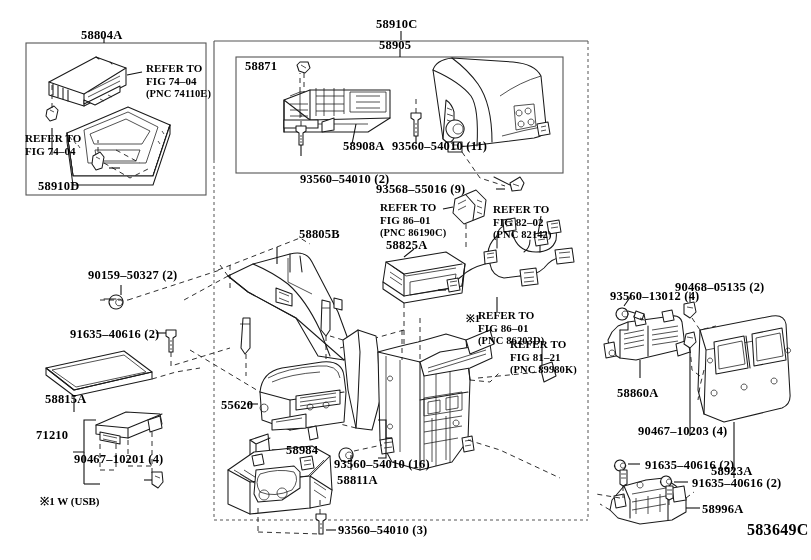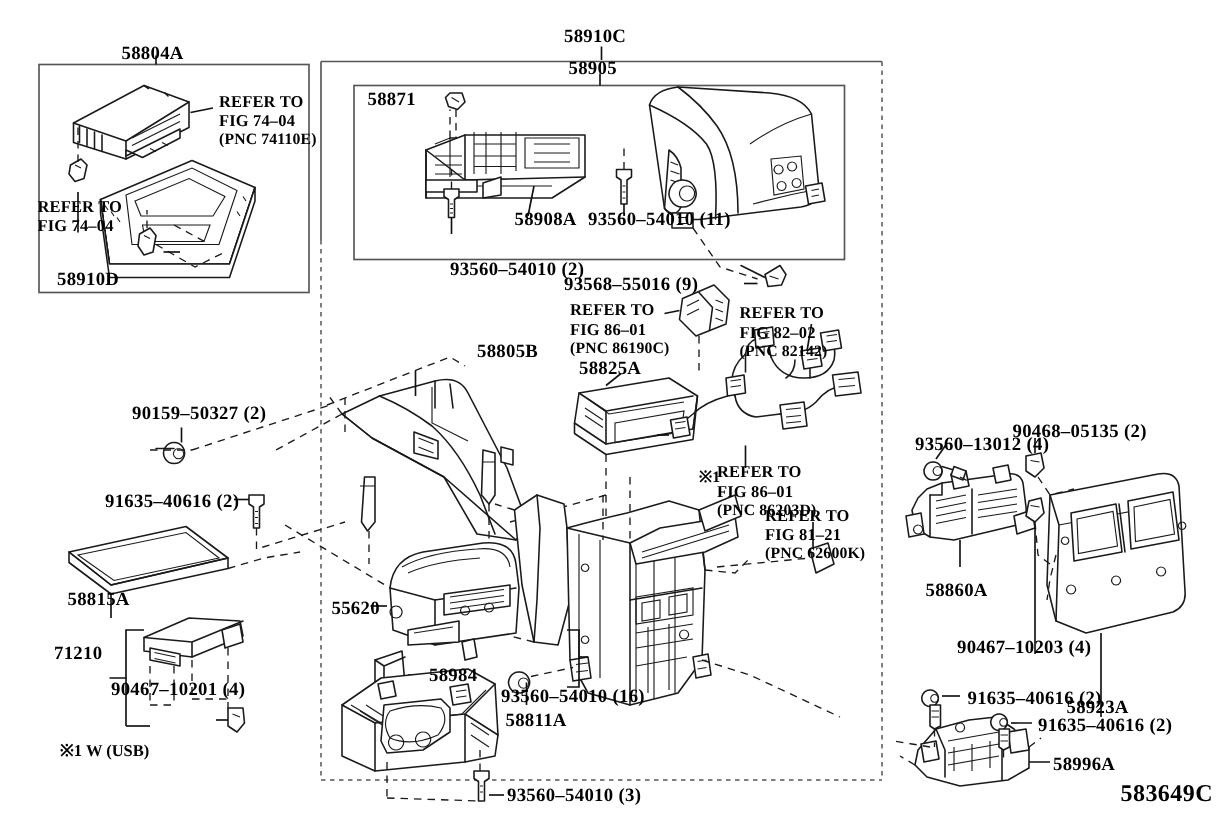--- a/index.html
+++ b/index.html
@@ -477,24 +477,24 @@
 </div>
 <div class="lbl tiny" style="left:466px;top:313px;font-weight:bold;">※1</div>
 <div class="lbl ref" style="left:478px;top:309px;">
   <div>REFER TO</div>
   <div>FIG 86–01</div>
   <div class="pnc">(PNC 86203D)</div>
 </div>
 <div class="lbl ref" style="left:510px;top:338px;">
   <div>REFER TO</div>
   <div>FIG 81–21</div>
-  <div class="pnc">(PNC 62600K)</div>
-</div>
-
-<div class="lbl pn" style="left:318px;top:227px;">58805B</div>
+  <div class="pnc">(PNC 89980K)</div>
+</div>
+
+<div class="lbl pn" style="left:299px;top:227px;">58805B</div>
 <div class="lbl pn" style="left:386px;top:238px;">58825A</div>
 
 <div class="lbl pn" style="left:88px;top:268px;">90159–50327 (2)</div>
 <div class="lbl pn" style="left:70px;top:327px;">91635–40616 (2)</div>
 <div class="lbl pn" style="left:45px;top:392px;">58815A</div>
 <div class="lbl pn" style="left:36px;top:428px;">71210</div>
 <div class="lbl pn" style="left:74px;top:452px;">90467–10201 (4)</div>
 
 <div class="lbl pn" style="left:221px;top:398px;">55620</div>
 <div class="lbl pn" style="left:286px;top:443px;">58984</div>

